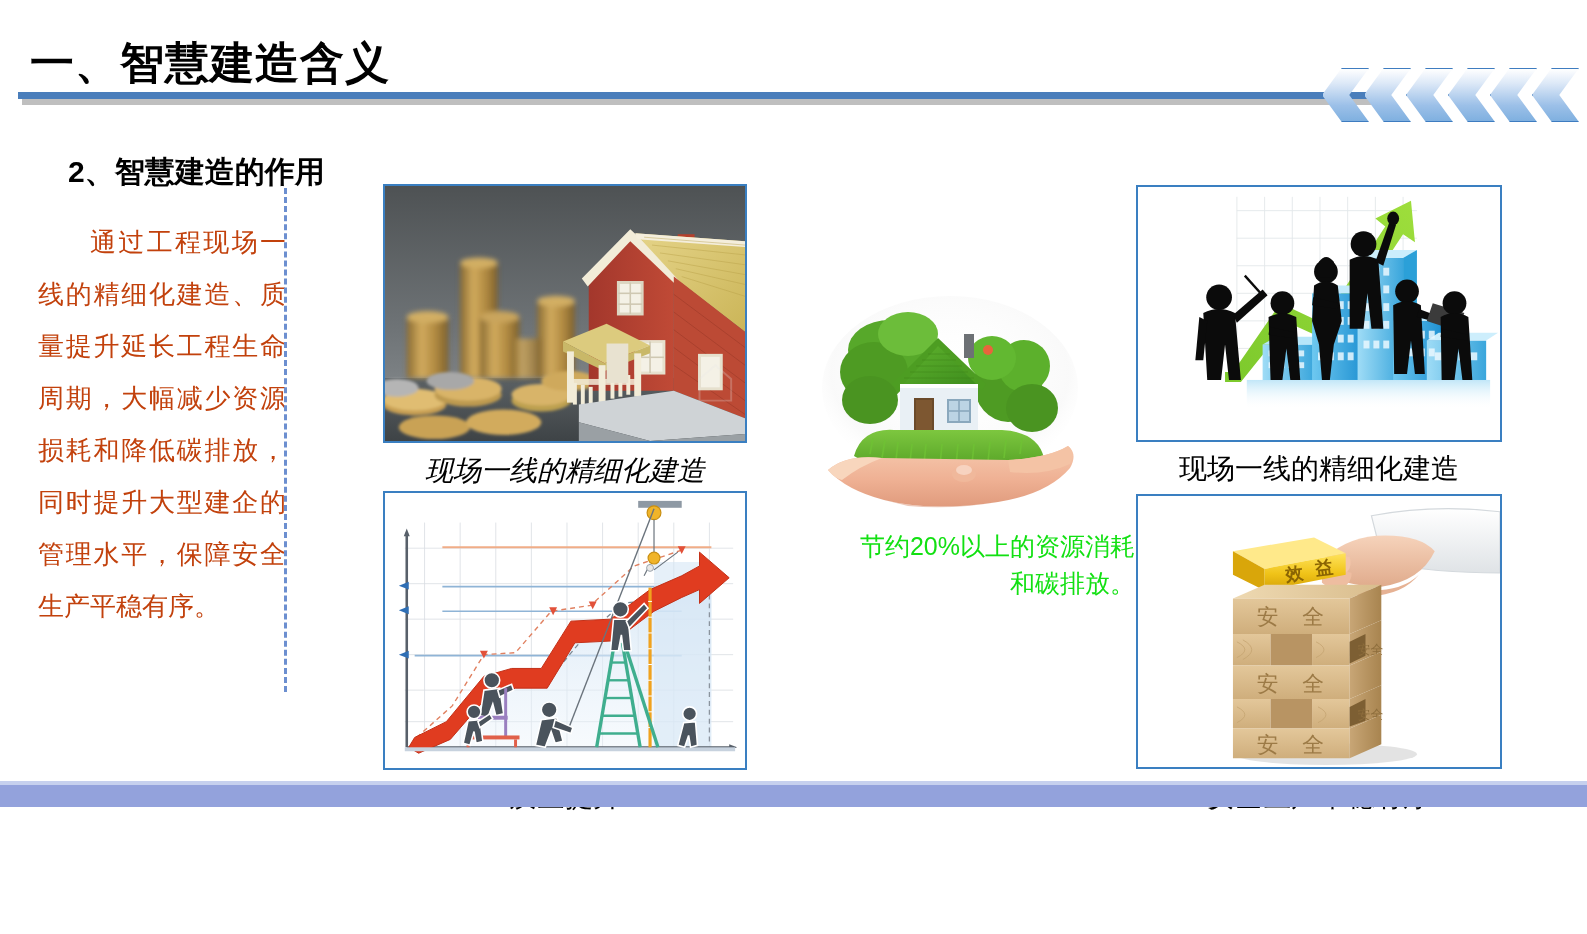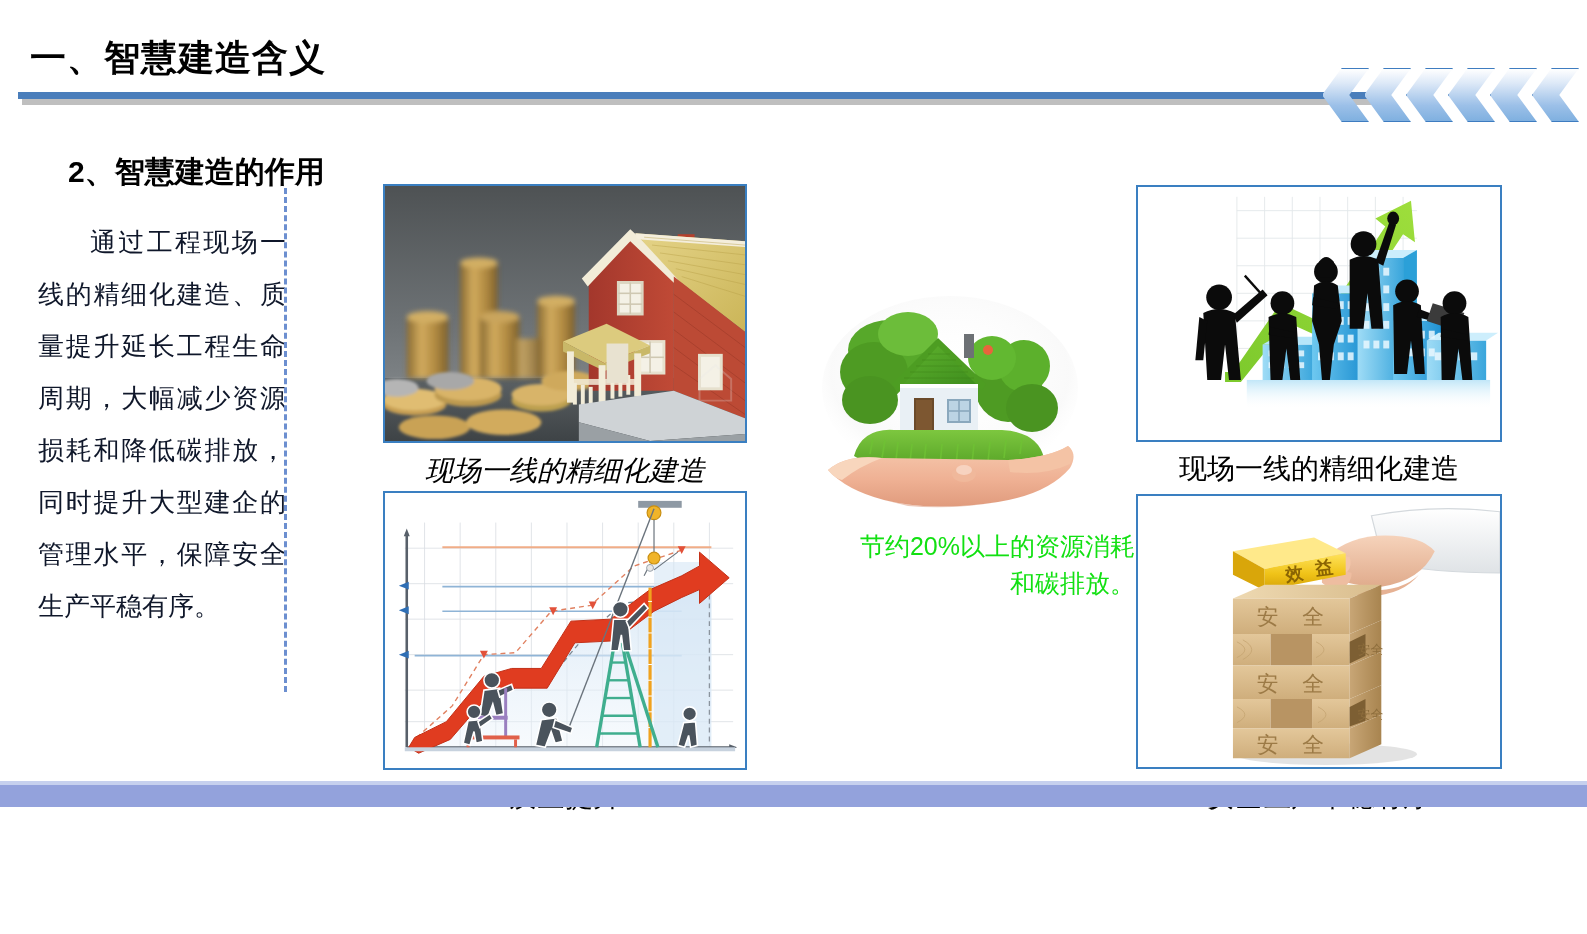--- a/index.html
+++ b/index.html
@@ -13,21 +13,21 @@
     position: relative;
     overflow: hidden;
     font-family: "Liberation Sans", "DejaVu Sans", sans-serif;
   }
 
   
   .slide-title {
     position: absolute;
     left: 30px;
     top: 34px;
-    font-size: 36px;
+    font-size: 44px;
     font-weight: bold;
     color: #000000;
     letter-spacing: 1px;
     white-space: nowrap;
   }
   .header-rule {
     position: absolute;
     left: 18px;
     top: 92px;
     width: 1370px;
@@ -74,21 +74,21 @@
     white-space: nowrap;
     text-align: center;
   }
   .body-text {
     position: absolute;
     left: 38px;
     top: 216px;
     width: 248px;
     font-size: 26px;
     line-height: 52px;
-    color: #0f172a;
+    color: #c2410c;
     text-align: justify;
     text-align-last: left;
     text-indent: 52px;
   }
   .dashed-divider {
     position: absolute;
     left: 284px;
     top: 188px;
     width: 0;
     height: 504px;

